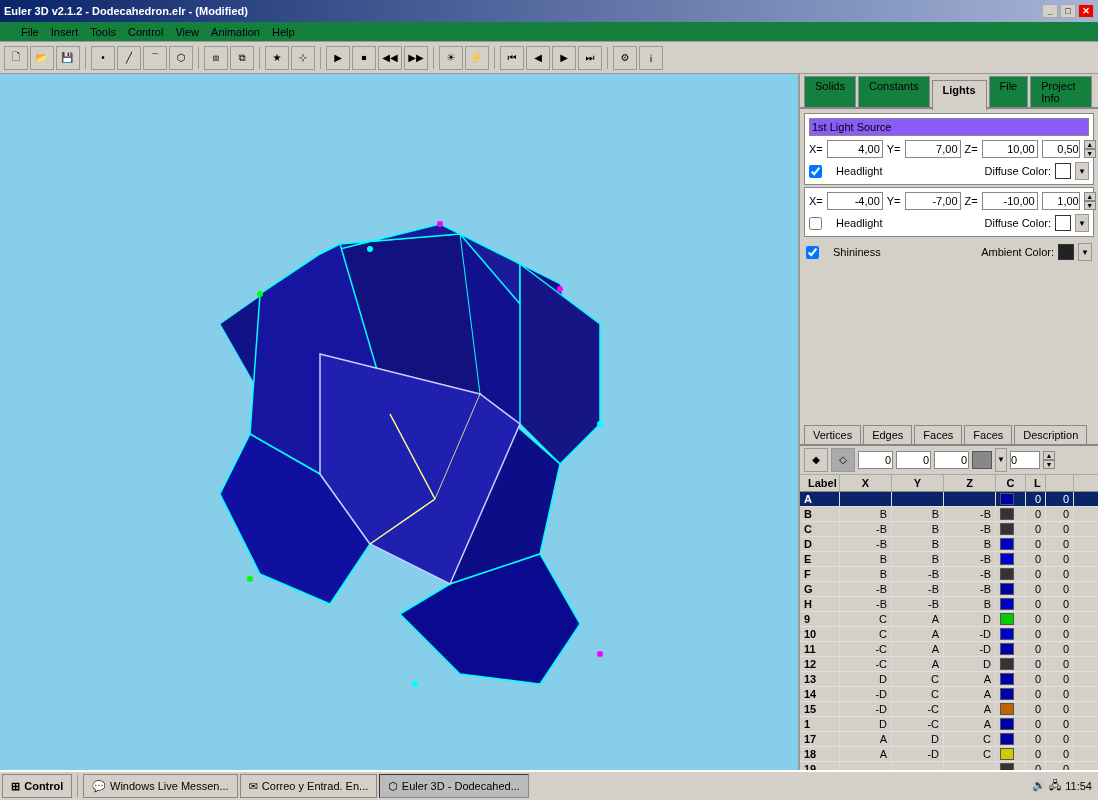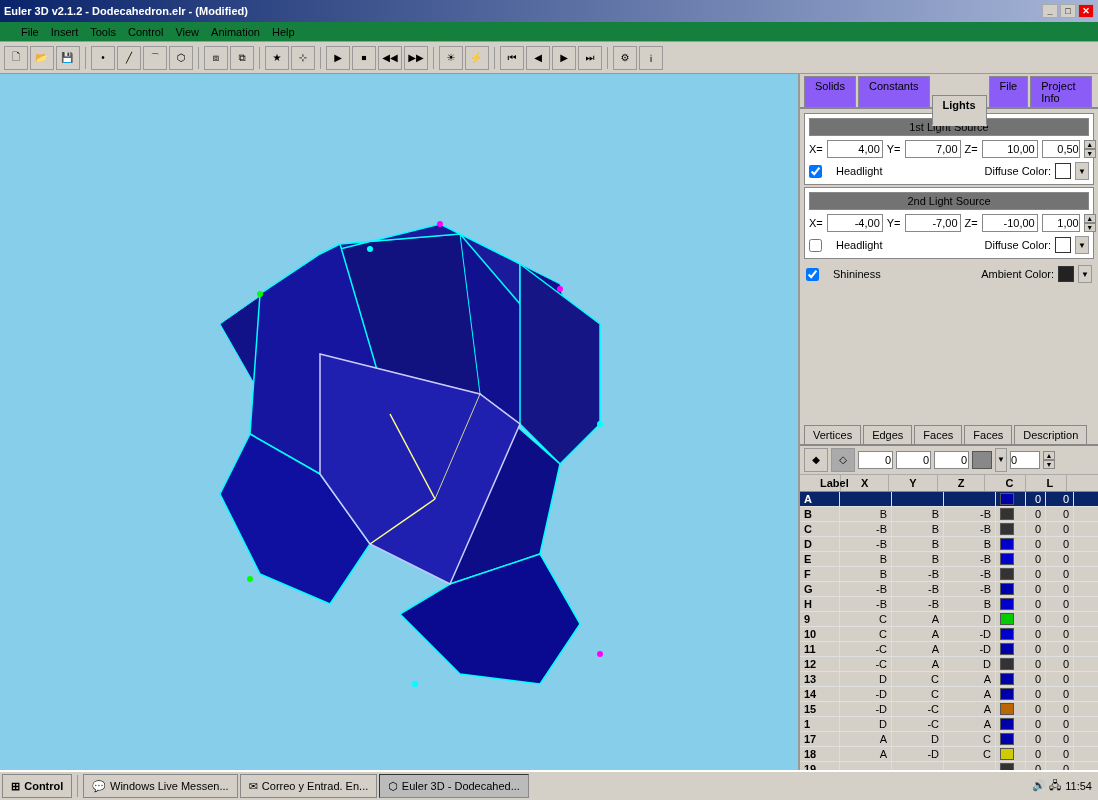--- a/index.html
+++ b/index.html
@@ -104,44 +104,43 @@
     .tabs-row {
       display: flex;
       background: #d4d0c8;
       border-bottom: 2px solid #888;
       padding: 2px 4px 0;
     }
     .tab {
       padding: 3px 10px;
       border: 1px solid #888;
       border-bottom: none;
-      background: #8b5cf6;
+      background: #15803d;
       cursor: pointer;
       margin-right: 2px;
       font-size: 11px;
     }
     .tab.active {
       background: #d4d0c8;
       border-bottom: 2px solid #d4d0c8;
       font-weight: bold;
       position: relative;
-      top: 19px;
+      top: 4px;
     }
 
     
     .lights-content { padding: 4px; flex: 1; overflow: hidden; display: flex; flex-direction: column; gap: 2px; }
 
     .light-source-box {
       border: 1px solid #888;
       background: #fff;
       padding: 4px;
     }
     .light-source-title {
-      background: #737373;
-      text-align: center;
+      background: #8b5cf6;
       font-size: 11px;
       margin-bottom: 4px;
       padding: 2px;
       border: 1px solid #888;
     }
     .xyz-row { display: flex; align-items: center; gap: 4px; margin-bottom: 4px; }
     .xyz-label { font-size: 11px; }
     .xyz-input {
       width: 56px; height: 18px;
       border: 1px solid #888;
@@ -185,21 +184,21 @@
       border-bottom: 1px solid #aaa;
       background: #d4d0c8;
     }
     .grid-input { width: 35px; height: 18px; border: 1px solid #888; background: white; font-size: 11px; text-align: right; padding: 1px; }
     .grid-color-box { width: 20px; height: 18px; border: 1px solid #555; background: #888; }
     .grid-num-input { width: 30px; height: 18px; border: 1px solid #888; background: white; font-size: 11px; }
 
     
     .data-grid { flex: 1; overflow-y: auto; overflow-x: hidden; }
     .grid-header { display: flex; background: #d4d0c8; border-bottom: 1px solid #888; position: sticky; top: 0; }
-    .gh { padding: 2px 20px; border-right: 1px solid #aaa; font-weight: bold; font-size: 11px; }
+    .gh { padding: 2px 8px; border-right: 1px solid #aaa; font-weight: bold; font-size: 11px; text-align: center; }
     .gh-label { width: 40px; }
     .gh-x { width: 52px; }
     .gh-y { width: 52px; }
     .gh-z { width: 52px; }
     .gh-c { width: 30px; }
     .gh-l { width: 20px; }
     .gh-last { width: 28px; }
 
     .grid-row { display: flex; border-bottom: 1px solid #e0e0e0; }
     .grid-row.selected { background: #0a246a; color: white; }
@@ -390,21 +389,20 @@
           </label>
           <div class="diffuse-section">
             <span>Diffuse Color:</span>
             <div class="color-box" style="background:#ffffff;"></div>
             <div class="tb-btn" style="width:14px;height:18px;font-size:8px;">▼</div>
           </div>
         </div>
       </div>
 
       <div class="light-source-box">
-        <div class="light-source-title">2nd Light Source</div>
         <div class="xyz-row">
           <span class="xyz-label">X=</span>
           <input class="xyz-input" value="-4,00" style="">
           <span class="xyz-label">Y=</span>
           <input class="xyz-input" value="-7,00" style="">
           <span class="xyz-label">Z=</span>
           <input class="xyz-input" value="-10,00" style="">
           <input class="spinner-input" value="1,00" style="">
           <div class="spinner-btns">
             <div class="spin-btn">▲</div>

